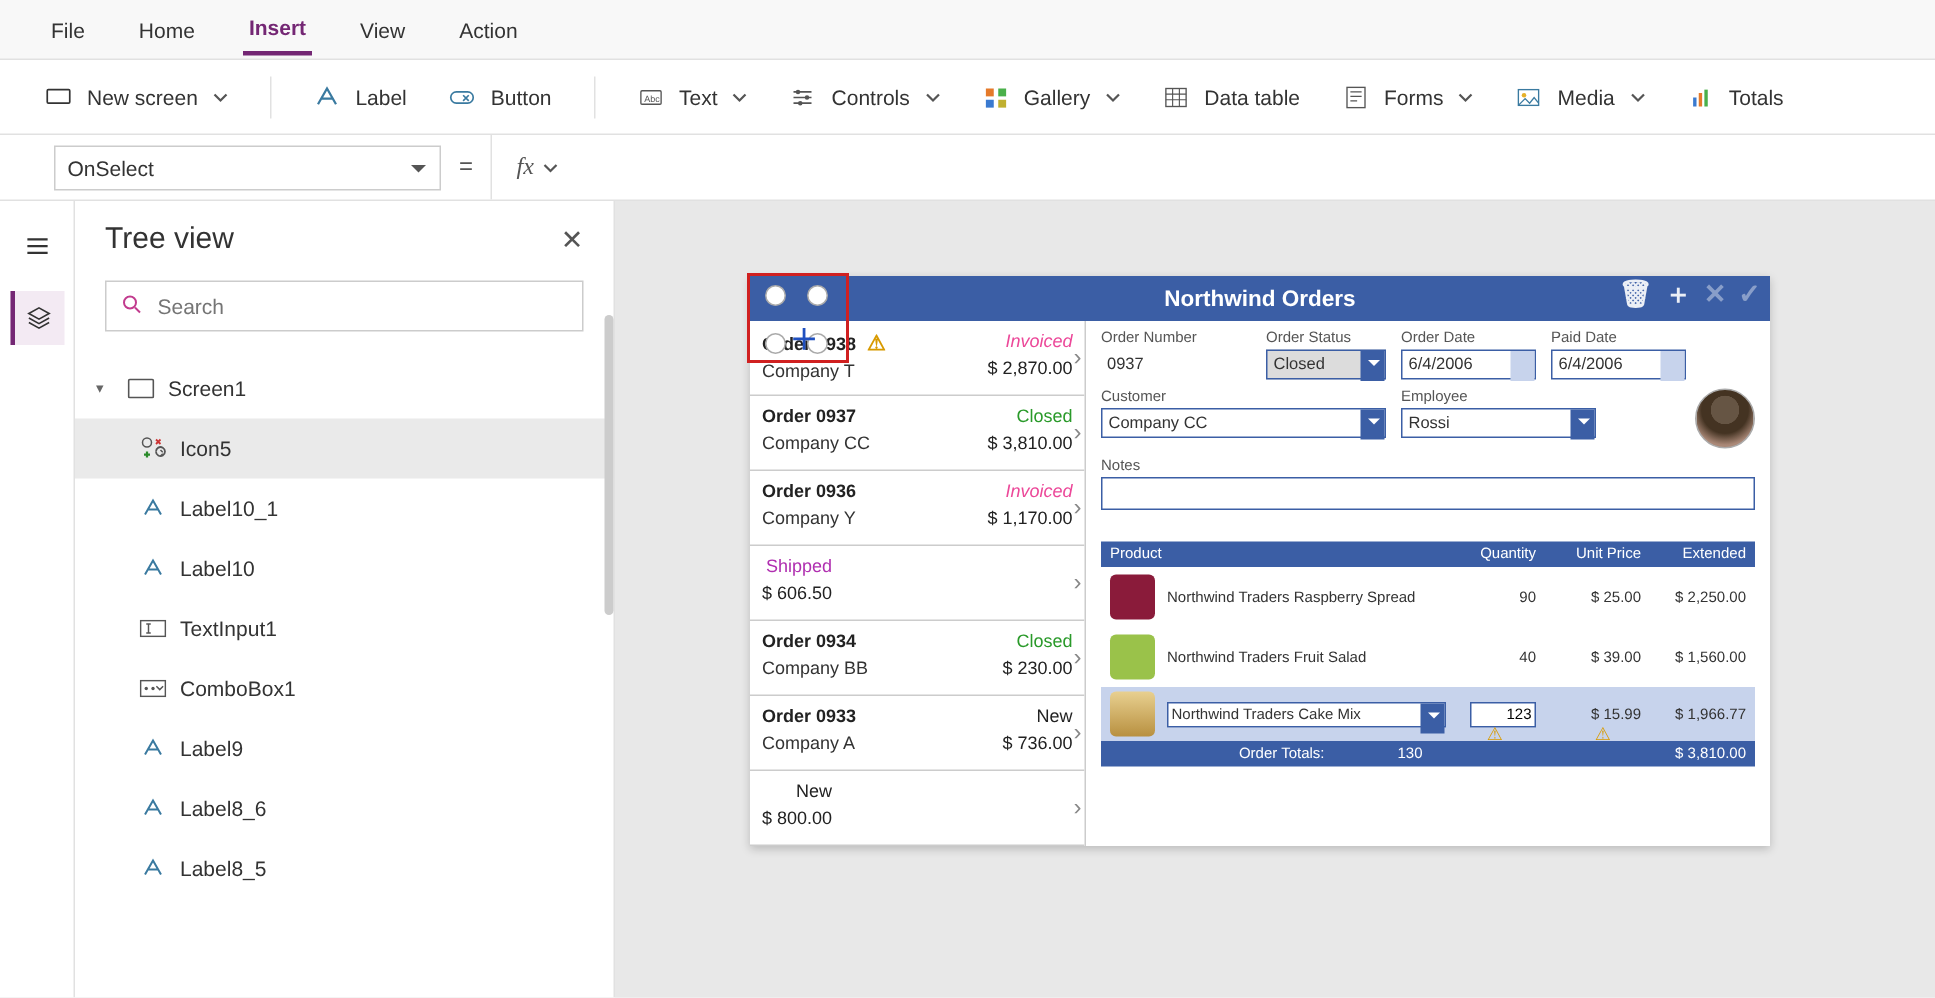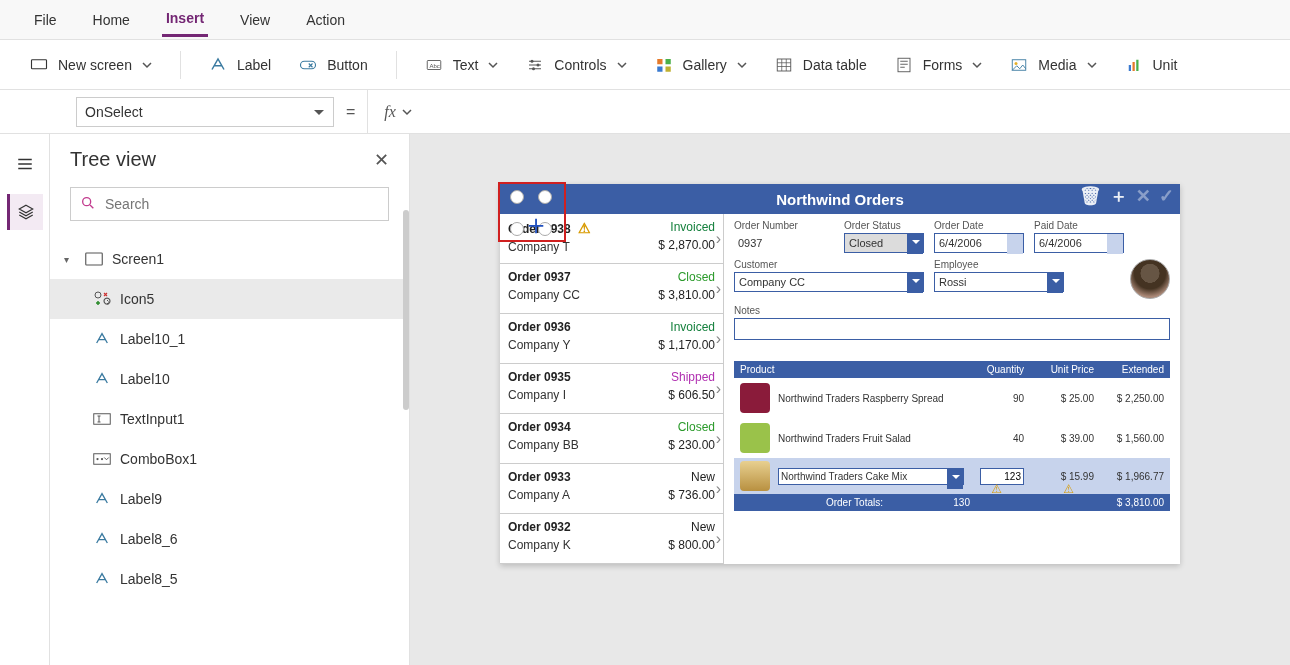--- a/index.html
+++ b/index.html
@@ -9,21 +9,21 @@
   .menubar .item { cursor: pointer; padding: 8px 4px; }
   .menubar .item.active { color: #742774; border-bottom: 3px solid #742774; font-weight: 700; }
 
   .ribbon { height: 50px; background: #fff; display: flex; align-items: center; padding: 0 30px; gap: 28px; font-size: 14px; color: #333; border-bottom: 1px solid #e1e1e1; }
   .ribbon .group { display: flex; align-items: center; gap: 10px; cursor: pointer; }
   .ribbon .sep { width: 1px; height: 28px; background: #e1e1e1; }
   .ribbon svg { width: 18px; height: 18px; }
 
   .formula { height: 44px; display: flex; align-items: center; padding: 0 0 0 36px; border-bottom: 1px solid #e1e1e1; background: #fff; }
   .formula select.prop { width: 258px; height: 30px; border: 1px solid #ccc; font-size: 14px; padding: 0 8px; color: #333; background: #fff; appearance: none; }
-  .formula .prop-wrap { position: relative; margin-left: 40px; }
+  .formula .prop-wrap { position: relative; }
   .formula .prop-wrap::after { content: ""; position: absolute; right: 10px; top: 13px; border: 5px solid transparent; border-top-color: #555; pointer-events: none; }
   .formula .eq { margin: 0 12px; font-size: 16px; color: #555; }
   .formula .fx { display: flex; align-items: center; gap: 6px; font-style: italic; font-size: 16px; color: #555; padding: 0 8px 0 16px; border-left: 1px solid #e1e1e1; height: 100%; }
   .formula .fx svg { width: 10px; height: 10px; }
   .formula .bar { flex: 1; border-left: 1px solid #e1e1e1; height: 100%; display: flex; align-items: center; padding: 0 12px; font-family: Consolas, monospace; font-size: 14px; color: #555; }
 
   .workspace { display: flex; height: calc(665px - 134px); }
 
   .leftrail { width: 50px; border-right: 1px solid #e1e1e1; display: flex; flex-direction: column; align-items: center; padding-top: 12px; gap: 12px; background: #fff; }
   .leftrail .railitem { width: 36px; height: 36px; display: flex; align-items: center; justify-content: center; cursor: pointer; }
@@ -61,21 +61,21 @@
   .orderlist { width: 224px; border-right: 1px solid #ccc; overflow: hidden; }
   .orderlist .item { height: 50px; border-bottom: 1px solid #ccc; padding: 6px 8px; display: flex; position: relative; }
   .orderlist .item .l { flex: 1; }
   .orderlist .item .r { text-align: right; font-size: 12px; }
   .orderlist .item .ord { font-size: 12px; font-weight: 600; color: #222; }
   .orderlist .item .comp { font-size: 12px; color: #333; margin-top: 4px; }
   .orderlist .item .stat { font-size: 12px; }
   .orderlist .item .amt { font-size: 12px; color: #222; margin-top: 4px; }
   .orderlist .item .chev { position: absolute; right: 2px; top: 16px; color: #888; font-size: 16px; }
   .orderlist .item .warn { color: #d89a00; font-size: 14px; margin-left: 4px;}
-  .st-invoiced { color: #15803d; }
+  .st-invoiced { color: #ec4899; font-style: italic; }
   .st-closed   { color: #2a9a2a; }
   .st-shipped  { color: #b02fb0; }
   .st-new      { color: #222; }
 
   .detail { flex: 1; padding: 6px 10px; font-size: 11px; color: #333; display:flex; flex-direction:column; }
   .detail .frow { display: flex; gap: 10px; margin-bottom: 6px; }
   .detail .fld { display: flex; flex-direction: column; }
   .detail .fld label { color: #555; font-size: 10px; margin-bottom: 2px; }
   .detail .fld .inp { height: 20px; border: 1px solid #3b5ea5; font-size: 11px; padding: 0 4px; display:flex; align-items:center; background:#fff; }
   .detail .fld .inp.sel { background: #dcdcdc; }
@@ -95,21 +95,21 @@
   .prow .thumb{width:30px;height:30px;border-radius:4px;margin-right:8px;}
   .prow .pname{flex:1}
   .prow .c{width:60px;text-align:right}
   .prow .cu{width:70px;text-align:right}
   .prow .ce{width:70px;text-align:right}
   .prow.edit { background:#c7d3ec; height:36px; position:relative;}
   .prow.edit .pname { border:1px solid #3b5ea5; padding:2px; background:#fff; position:relative;}
   .prow.edit .qtyin { width:44px; border:1px solid #3b5ea5; text-align:right; padding:2px; background:#fff; margin-left:16px; font-size:10px;}
   .totals{background:#3b5ea5;color:#fff;display:flex;font-size:10px;padding:3px 6px;gap:27px;}
   .totals .lab{flex:1.4;text-align:right}
-  .totals .c{width:60px;text-align:right}
+  .totals .c{width:60px;text-align:center}
   .totals .cu{width:70px}
   .totals .ce{width:70px;text-align:right}
   .wtri { color:#d89a00; font-size:12px; position:absolute;}
 </style>
 </head>
 <body>
 
 <div class="menubar">
   <span class="item">File</span>
   <span class="item">Home</span>
@@ -204,21 +204,21 @@
     <svg viewBox="0 0 10 10" style="width:10px;height:10px">
         <path d="M1 3l4 4 4-4" fill="none" stroke="#555" stroke-width="1.5"></path>
       </svg>
   </div>
   <div class="group">
     <svg viewBox="0 0 24 24">
         <rect x="5" y="12" width="3" height="8" fill="#3a7ad0"></rect>
         <rect x="10" y="8" width="3" height="12" fill="#e57a2a"></rect>
         <rect x="15" y="5" width="3" height="15" fill="#4ab04a"></rect>
       </svg>
-    <span>Unit</span>
+    <span>Totals</span>
   </div>
 </div>
 
 <div class="formula">
   <div class="prop-wrap">
     <select class="prop"><option>OnSelect</option></select>
   </div>
   <span class="eq">=</span>
   <span class="fx">
     <span style="font-family:serif">fx</span>
@@ -390,24 +390,20 @@
                 <div class="ord">Order 0936</div>
                 <div class="comp">Company Y</div>
               </div>
     <div class="r">
                 <div class="stat st-invoiced">Invoiced</div>
                 <div class="amt">$ 1,170.00</div>
               </div>
     <div class="chev">›</div>
             </div>
             <div class="item">
-              <div class="l">
-                <div class="ord">Order 0935</div>
-                <div class="comp">Company I</div>
-              </div>
     <div class="r">
                 <div class="stat st-shipped">Shipped</div>
                 <div class="amt">$ 606.50</div>
               </div>
     <div class="chev">›</div>
             </div>
             <div class="item">
               <div class="l">
                 <div class="ord">Order 0934</div>
                 <div class="comp">Company BB</div>
@@ -423,24 +419,20 @@
                 <div class="ord">Order 0933</div>
                 <div class="comp">Company A</div>
               </div>
     <div class="r">
                 <div class="stat st-new">New</div>
                 <div class="amt">$ 736.00</div>
               </div>
     <div class="chev">›</div>
             </div>
             <div class="item">
-              <div class="l">
-                <div class="ord">Order 0932</div>
-                <div class="comp">Company K</div>
-              </div>
     <div class="r">
                 <div class="stat st-new">New</div>
                 <div class="amt">$ 800.00</div>
               </div>
     <div class="chev">›</div>
             </div>
           </div>
         <div class="detail">
           <div class="frow">
             <div class="fld" style="width:100px">

